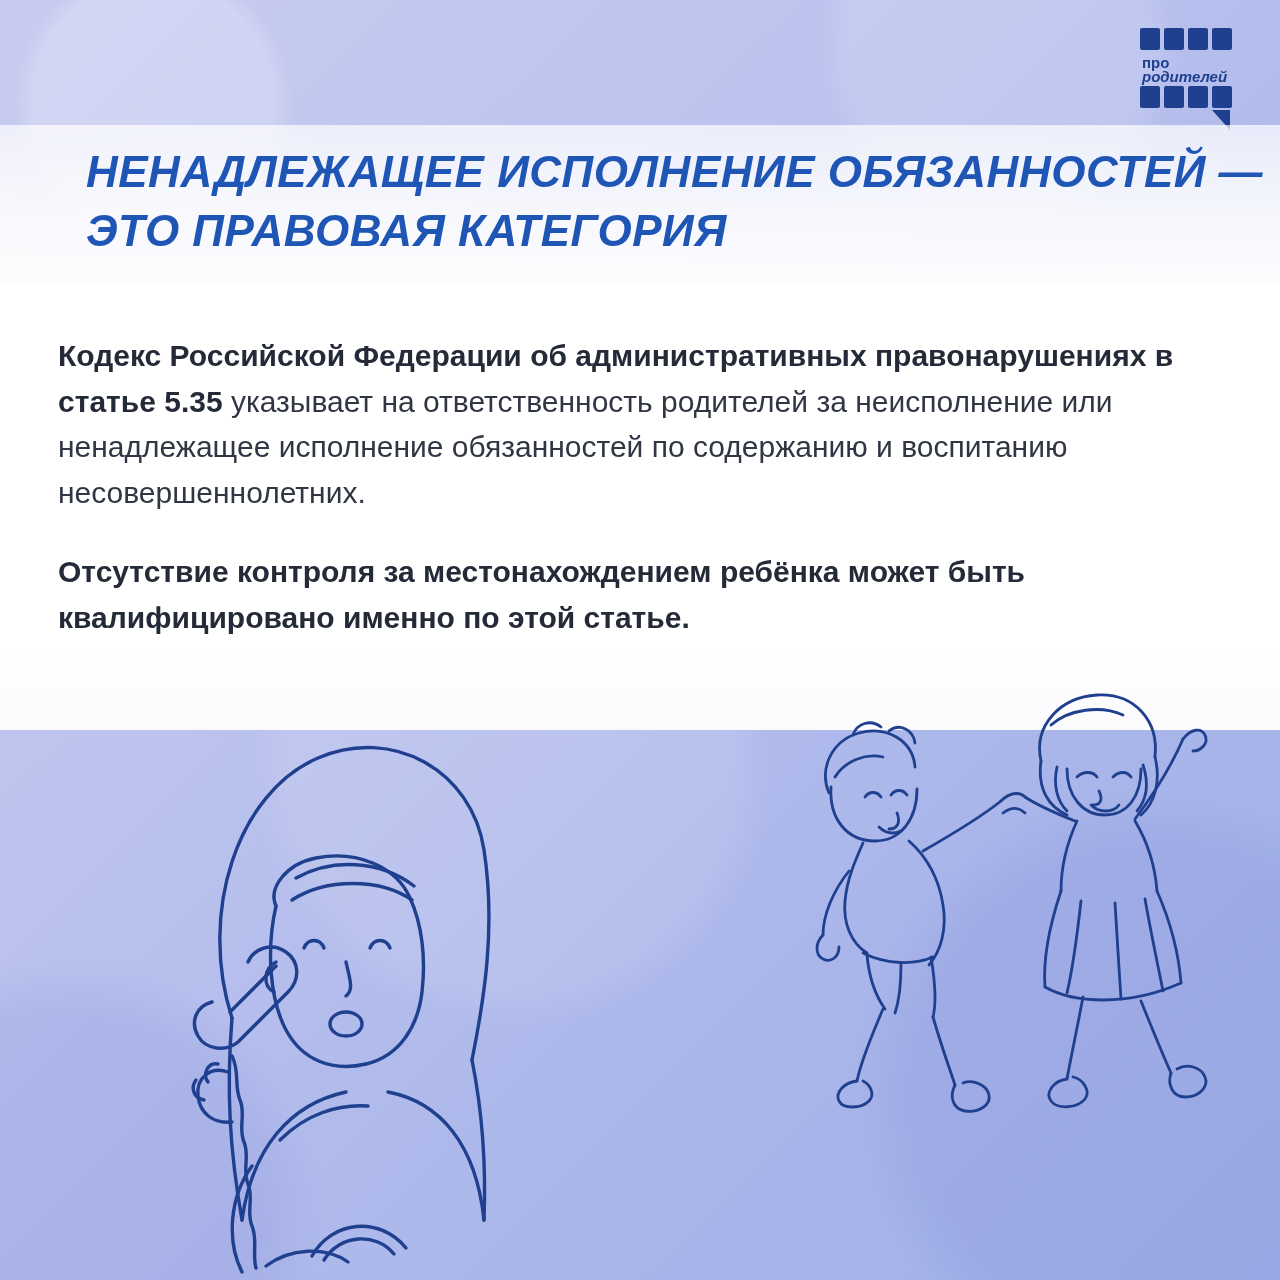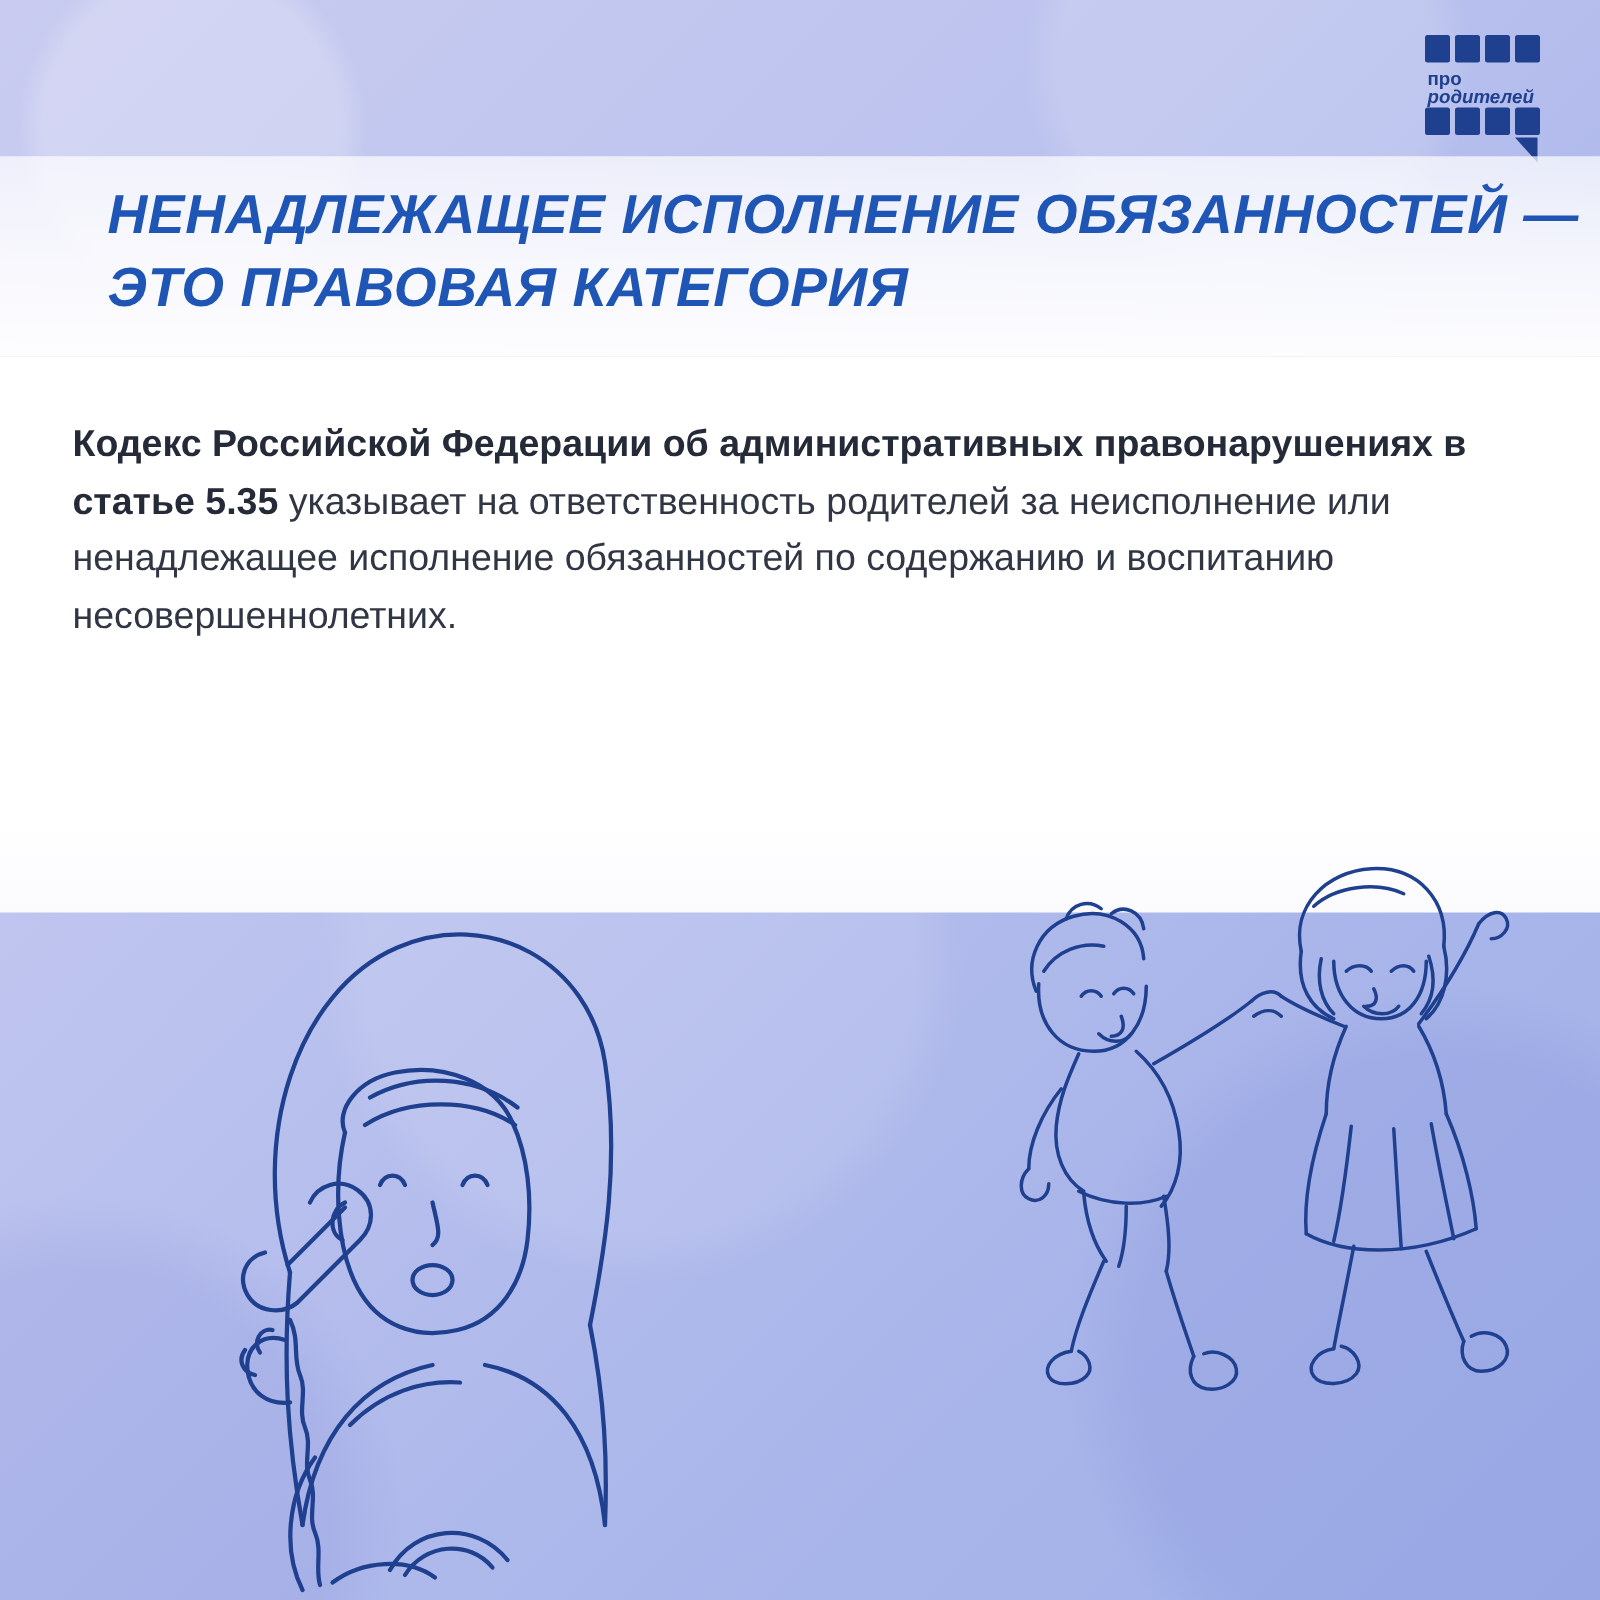--- a/index.html
+++ b/index.html
@@ -130,20 +130,21 @@
       </g>
     </svg>
   </div>
 
   <div class="title-band"></div>
   <div class="title">НЕНАДЛЕЖАЩЕЕ ИСПОЛНЕНИЕ ОБЯЗАННОСТЕЙ — ЭТО ПРАВОВАЯ КАТЕГОРИЯ</div>
 
   <div class="body-panel"></div>
   <div class="body-text">
     <p><span class="b">Кодекс Российской Федерации об административных правонарушениях в статье 5.35</span><span> указывает на ответственность родителей за неисполнение или ненадлежащее исполнение обязанностей по содержанию и воспитанию несовершеннолетних.</span></p>
+    <p class="para-2">Отсутствие контроля за местонахождением ребёнка может быть квалифицировано именно по этой статье.</p>
   </div>
 
   <div class="illus illus-woman">
     <svg viewBox="0 0 520 580" width="520" height="580" fill="none" stroke="#1f3f8f" stroke-width="3.4" stroke-linecap="round" stroke-linejoin="round" aria-hidden="true">
 
       <path d="M152 318 C118 212 158 92 238 58 C312 26 392 70 404 150 C416 228 404 300 392 360"></path>
       <path d="M152 318 C146 392 150 452 162 520"></path>
       <path d="M392 360 C404 420 406 470 404 520"></path>
 
       <path d="M196 206 C188 188 206 164 236 158 C276 150 316 166 330 198"></path>

